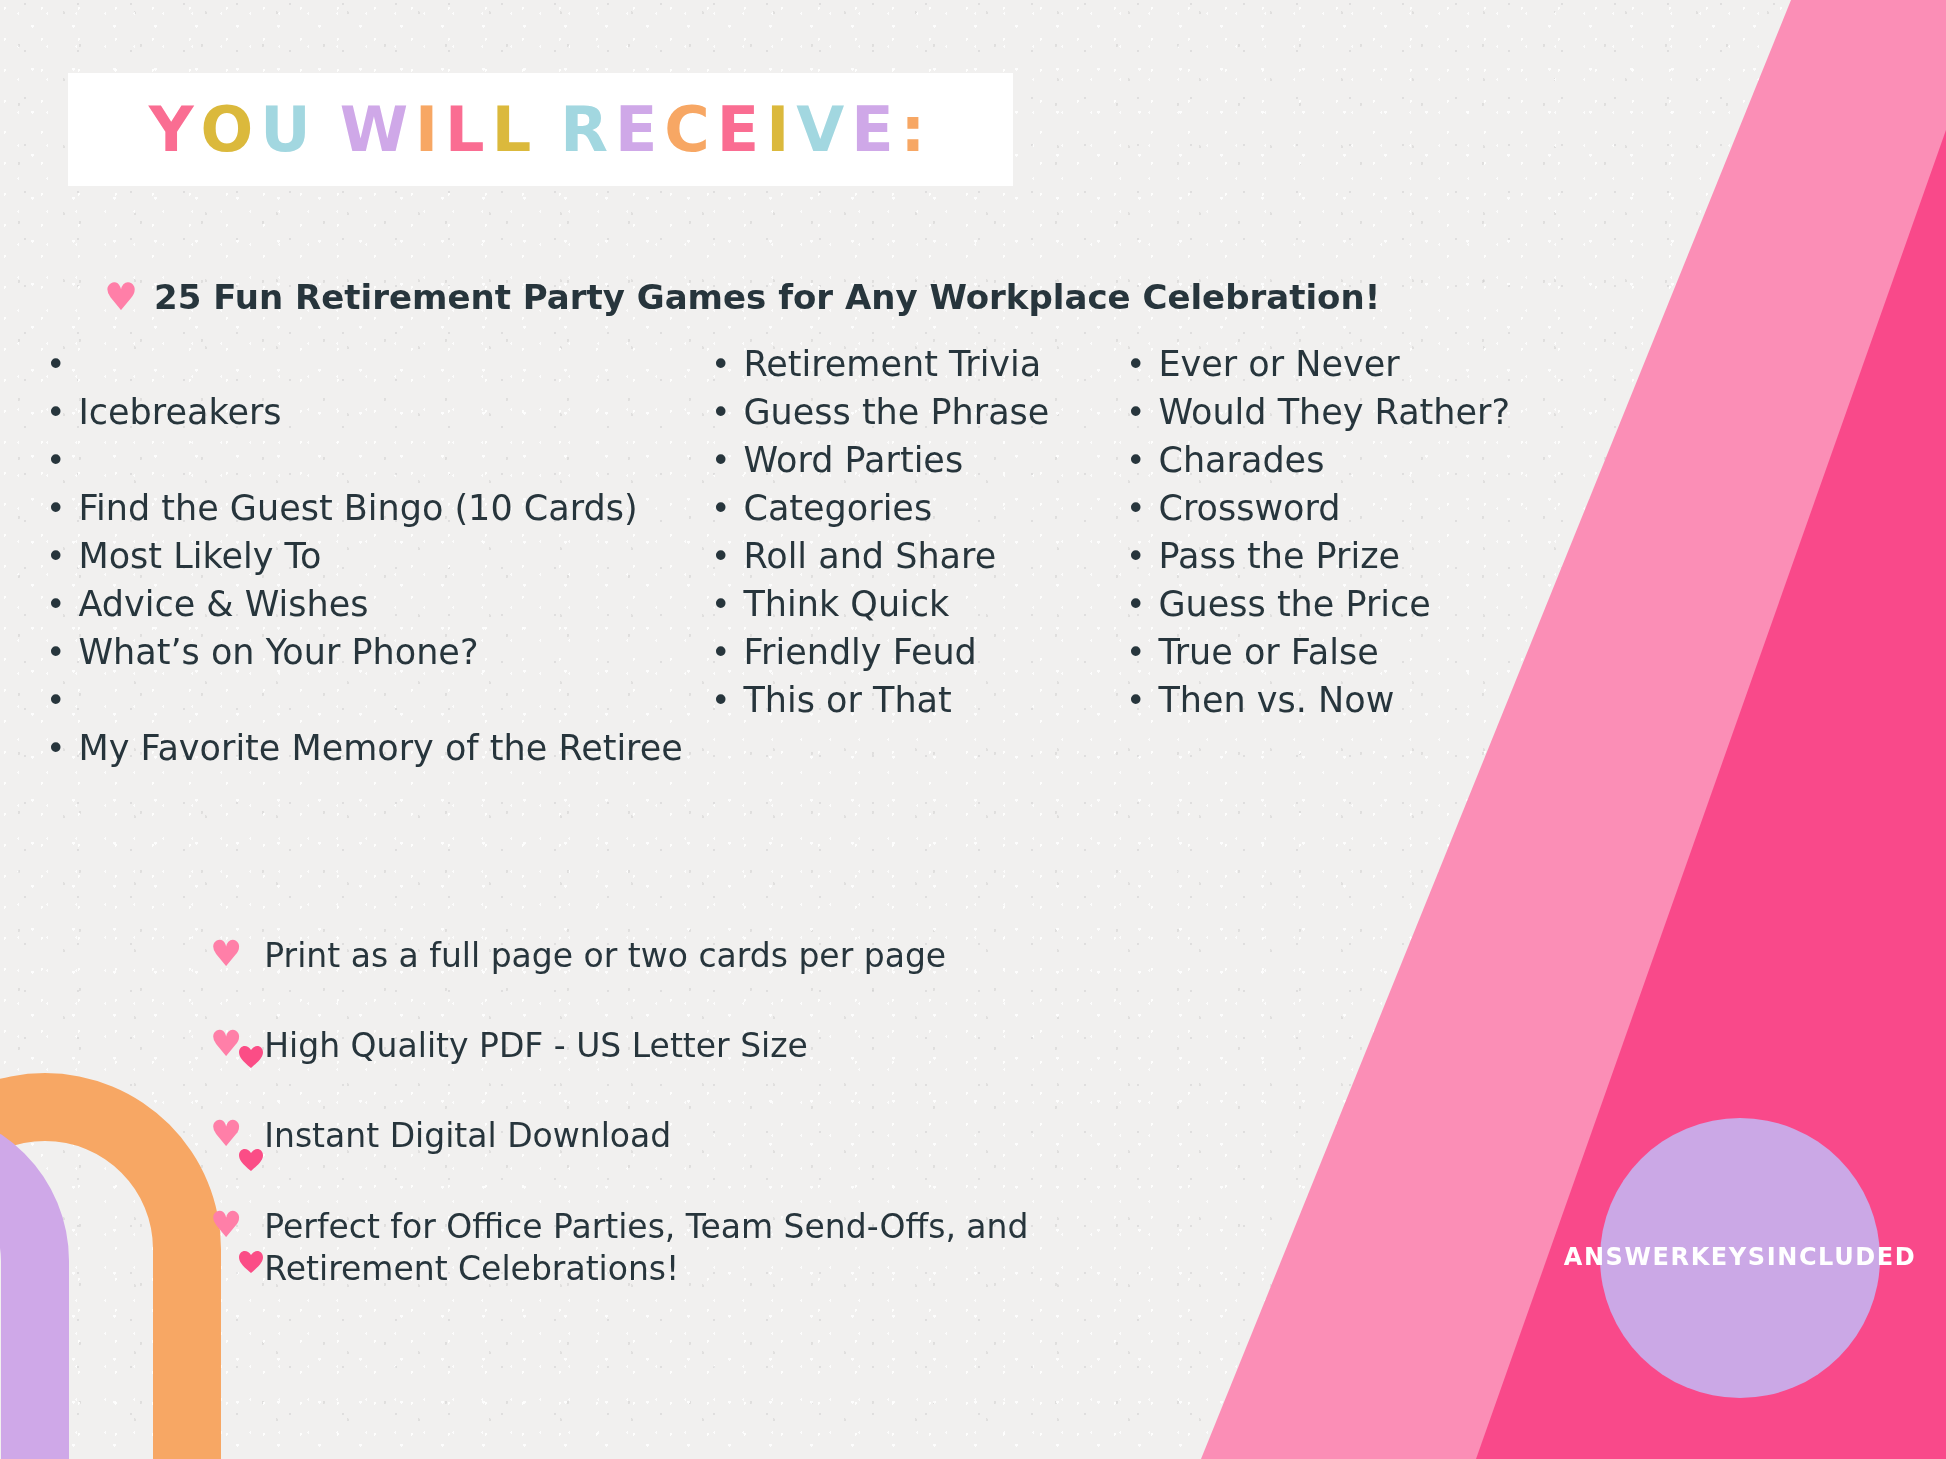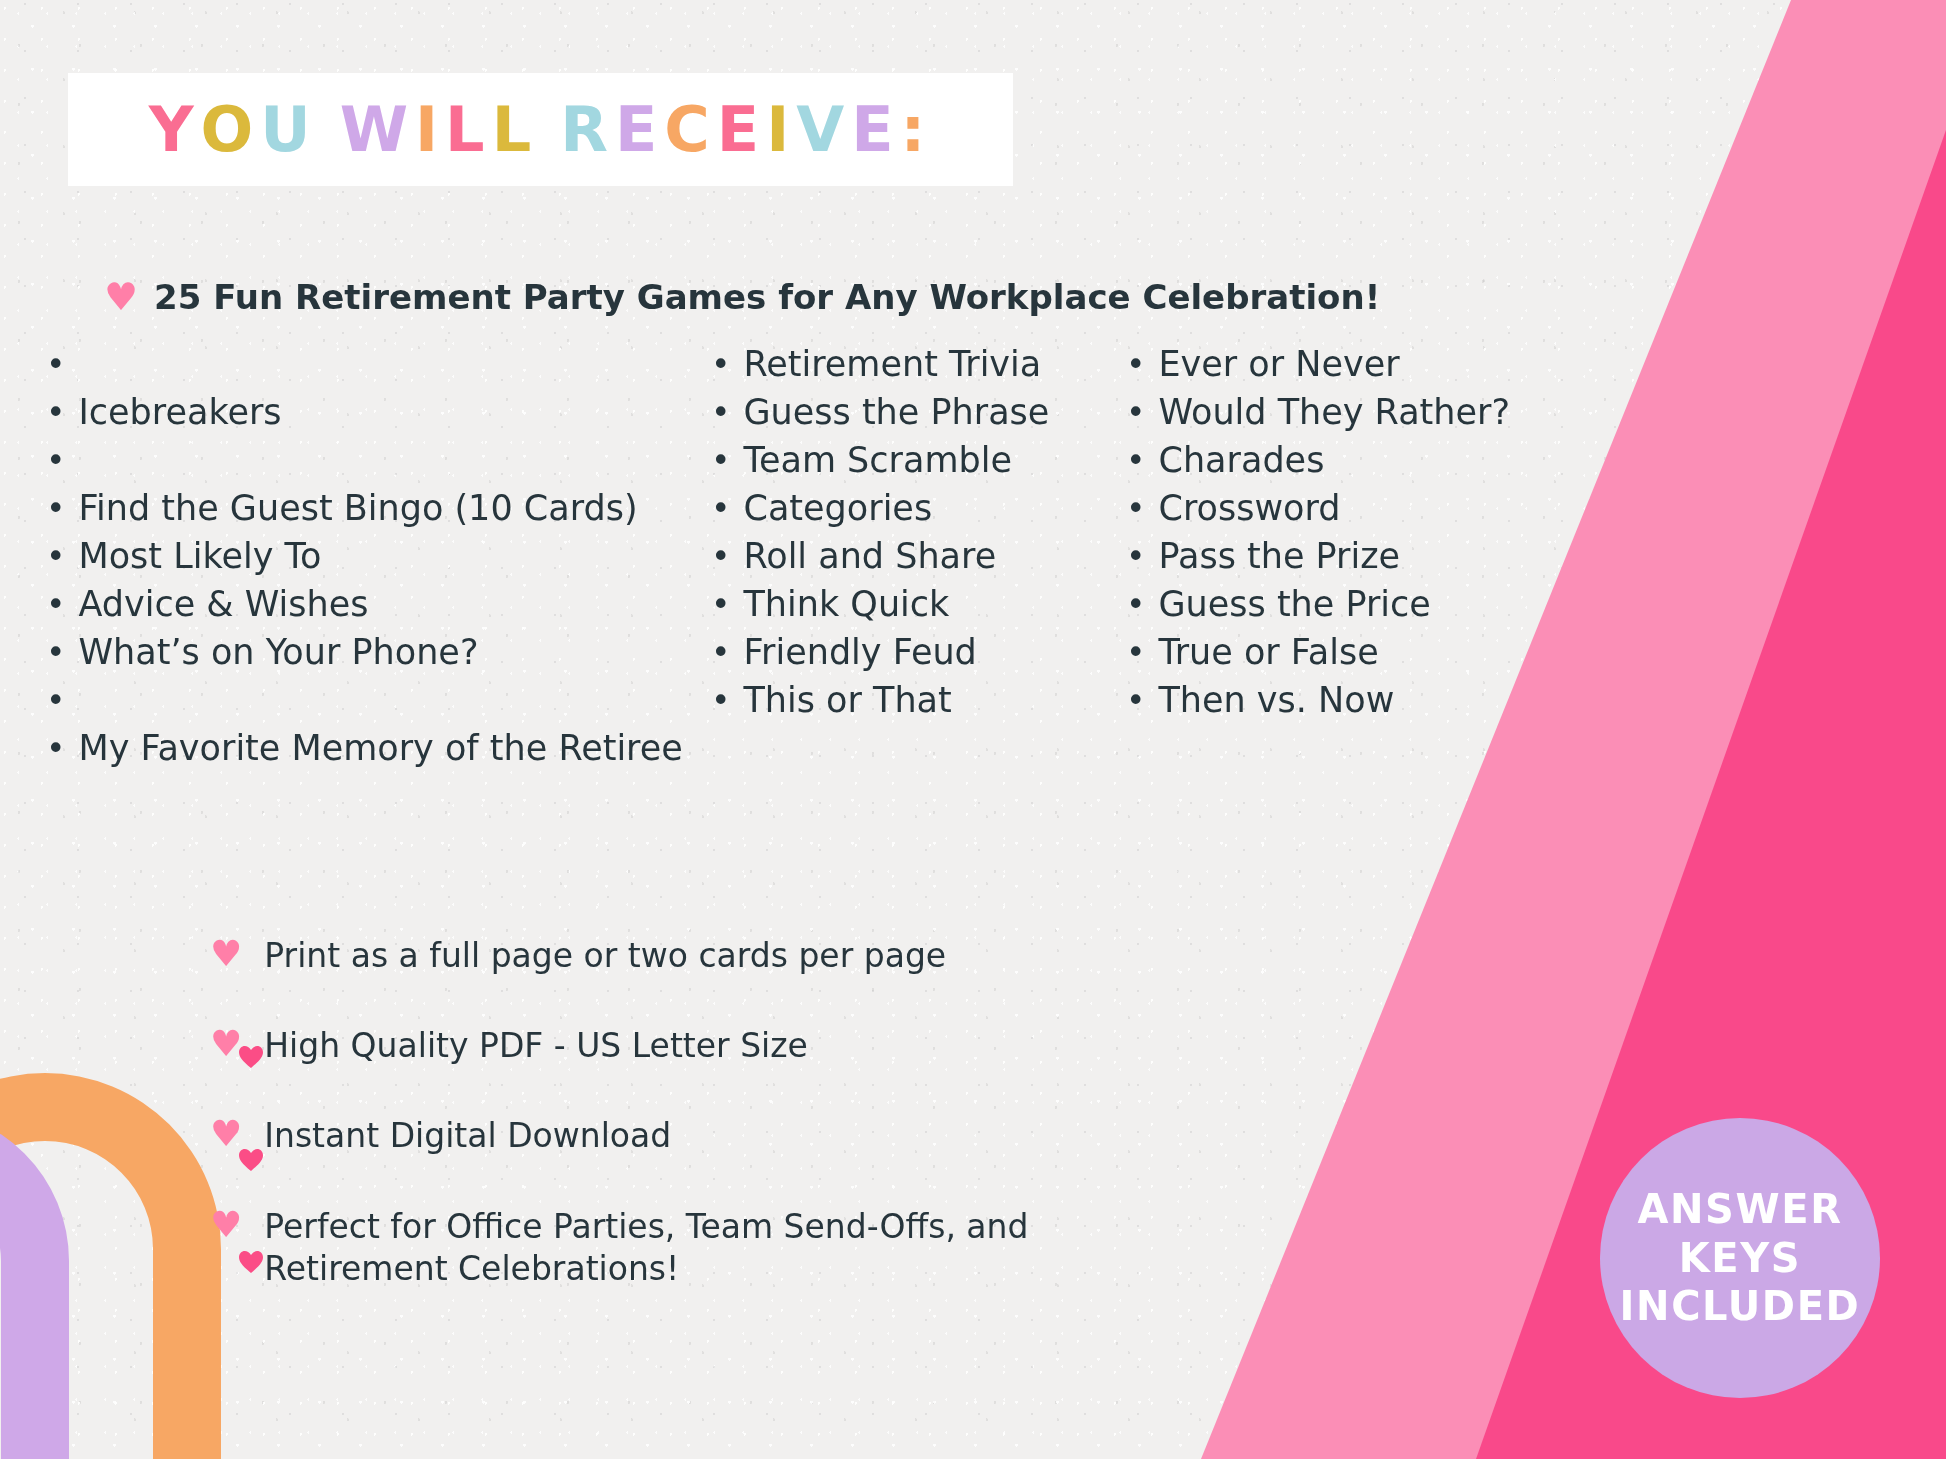--- a/index.html
+++ b/index.html
@@ -70,22 +70,22 @@
   .feat{
     display:flex;align-items:flex-start;gap:22px;margin-bottom:48px;
   }
   .feat .hicon{color:#FF7FA8;font-size:36px;line-height:1.05;flex:none;}
   .feat .ftext{font-size:33px;color:#27353c;font-weight:500;line-height:1.28;}
 
   
   #badge{
     position:absolute;z-index:7;left:1600px;top:1118px;width:280px;height:280px;
     border-radius:50%;background:#CBA8E6;
-    display:flex;flex-direction:column;align-items:center;justify-content:center;
-    color:#ffffff;font-weight:800;font-size:40px;line-height:1.22;
+    display:flex;align-items:center;justify-content:center;
+    color:#ffffff;font-weight:800;font-size:24px;line-height:1.22;
     letter-spacing:1.6px;text-align:center;
   }
 </style>
 </head>
 <body>
 
 <div id="noise"></div>
 
 <div id="diag-wrap">
   <svg width="900" height="1459" viewBox="0 0 900 1459" xmlns="http://www.w3.org/2000/svg">
@@ -186,21 +186,21 @@
         <div class="game-item">
           <span class="dot">•</span>
           <span>Retirement Trivia</span>
         </div>
         <div class="game-item">
           <span class="dot">•</span>
           <span>Guess the Phrase</span>
         </div>
         <div class="game-item">
           <span class="dot">•</span>
-          <span>Team Scramble</span>
+          <span>Word Parties</span>
         </div>
         <div class="game-item">
           <span class="dot">•</span>
           <span>Categories</span>
         </div>
         <div class="game-item">
           <span class="dot">•</span>
           <span>Roll and Share</span>
         </div>
         <div class="game-item">

